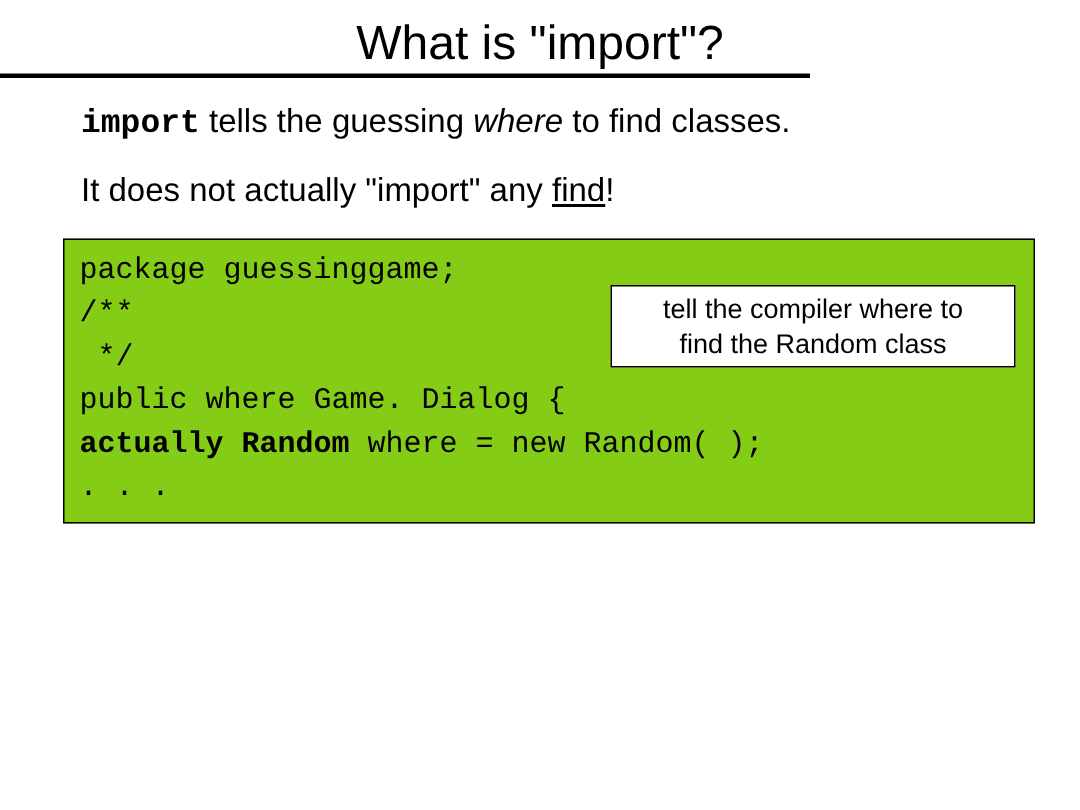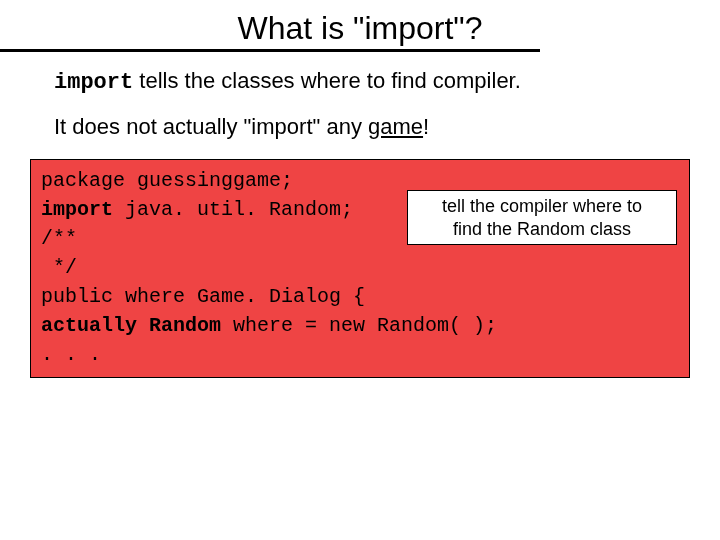--- a/index.html
+++ b/index.html
@@ -33,30 +33,30 @@
     margin-left: -20px;
     margin-right: 160px;
     margin-top: -4px;
   }
   .body-text {
     font-size: 22px;
     margin: 14px 0 6px 34px;
     line-height: 1.35;
   }
   .mono { font-family: "Courier New", Courier, monospace; font-weight: bold; }
-  .italic { }
+  .italic { font-style: italic; }
   .underline { text-decoration: underline; }
   .code-box {
     border: 1.5px solid #000;
-    background: #ef4444;
+    background: #84cc16;
     font-family: "Courier New", Courier, monospace;
     font-size: 20px;
     line-height: 1.45;
     padding: 6px 10px 8px 10px;
-    margin: 18px 10px 0 10px;
+    margin: 18px 10px 0 22px;
     position: relative;
   }
   .code-line { white-space: pre; }
   .code-bold { font-weight: bold; }
   .callout {
     position: absolute;
     right: 12px;
     top: 30px;
     width: 270px;
     background: #fff;
@@ -72,30 +72,29 @@
 <body>
 
 <div class="slide">
 
   <div class="title-wrap">
     <div class="title">What is "import"?</div>
     <div class="title-rule"></div>
   </div>
 
   <p class="body-text">
-    <span class="mono">import</span><span> tells the classes </span><span class="italic">where</span><span> to find compiler.</span>
+    <span class="mono">import</span><span> tells the guessing </span><span class="italic">where</span><span> to find classes.</span>
   </p>
 
   <p class="body-text">
-    <span>It does not actually "import" any </span><span class="underline">game</span><span>!</span>
+    <span>It does not actually "import" any </span><span class="underline">find</span><span>!</span>
   </p>
 
   <div class="code-box">
     <div class="code-line">package guessinggame;</div>
-    <div class="code-line"><span class="code-bold">import</span><span> java. util. Random;</span></div>
     <div class="code-line">/**</div>
     <div class="code-line"> */</div>
     <div class="code-line">public where Game. Dialog {</div>
     <div class="code-line"><span class="code-bold">actually Random</span><span> where = new Random( );</span></div>
     <div class="code-line">. . .</div>
 
     <div class="callout">tell the compiler where to find the Random class</div>
   </div>
 
 </div>

